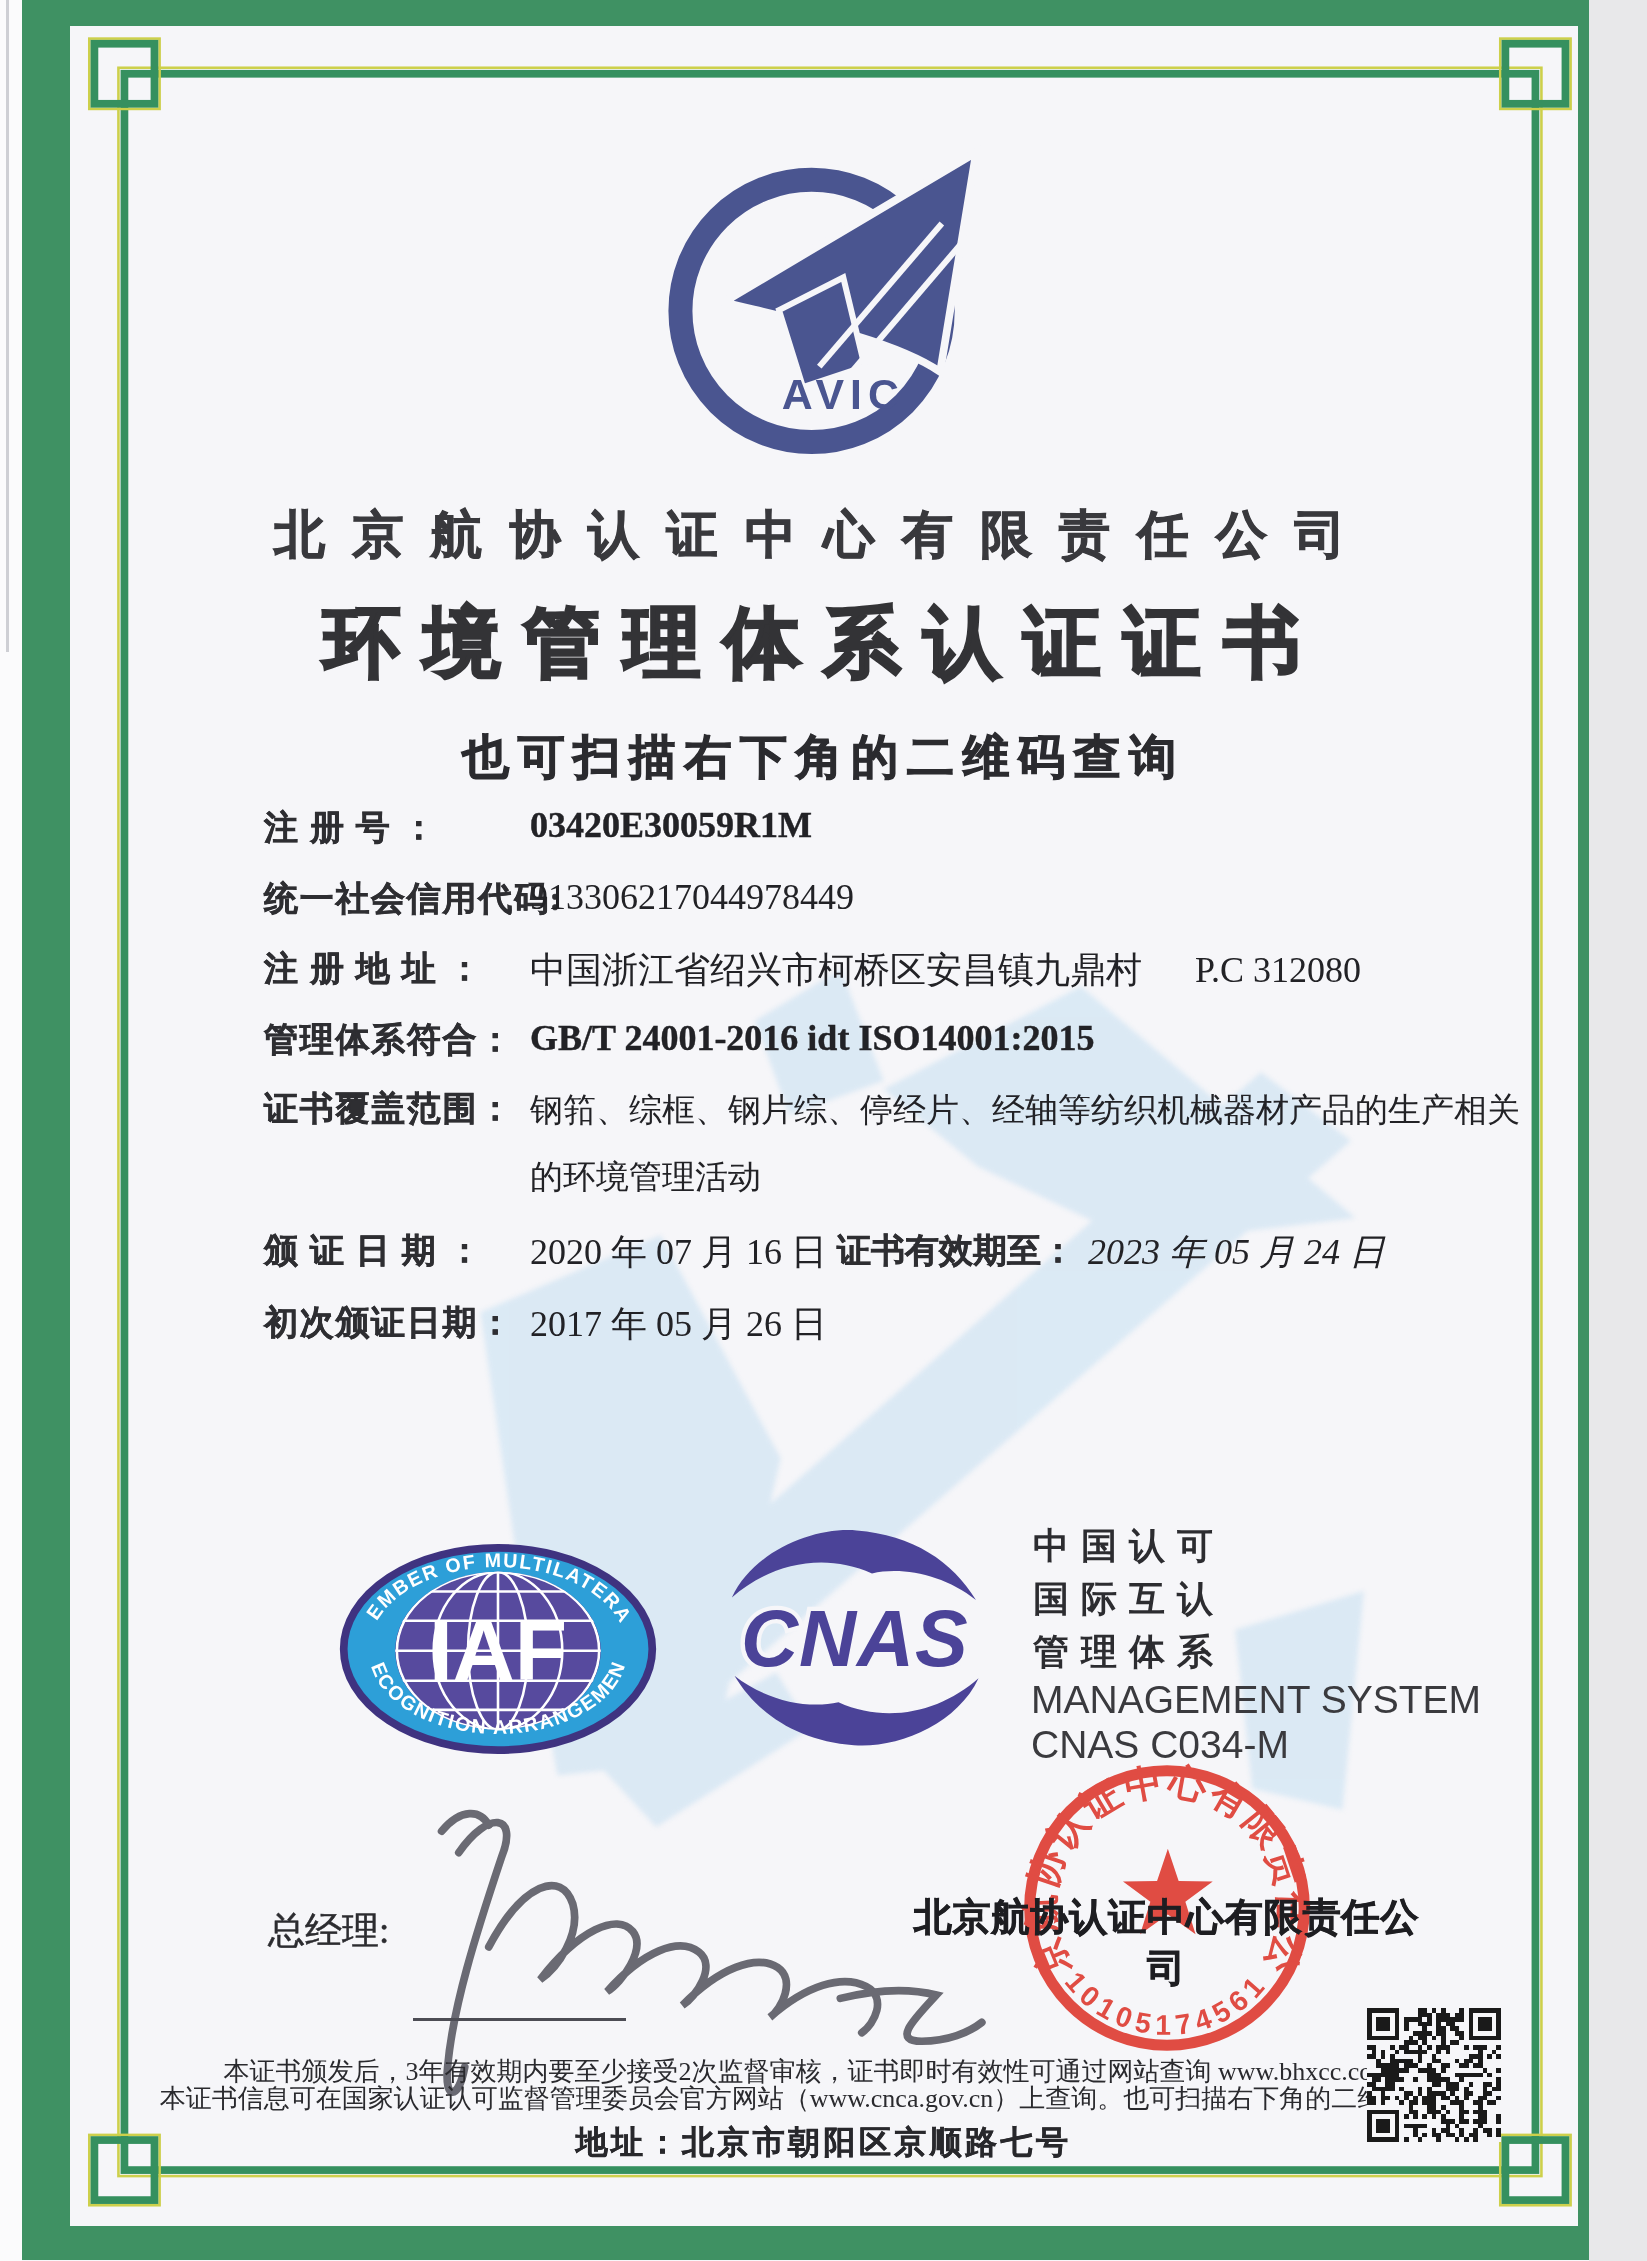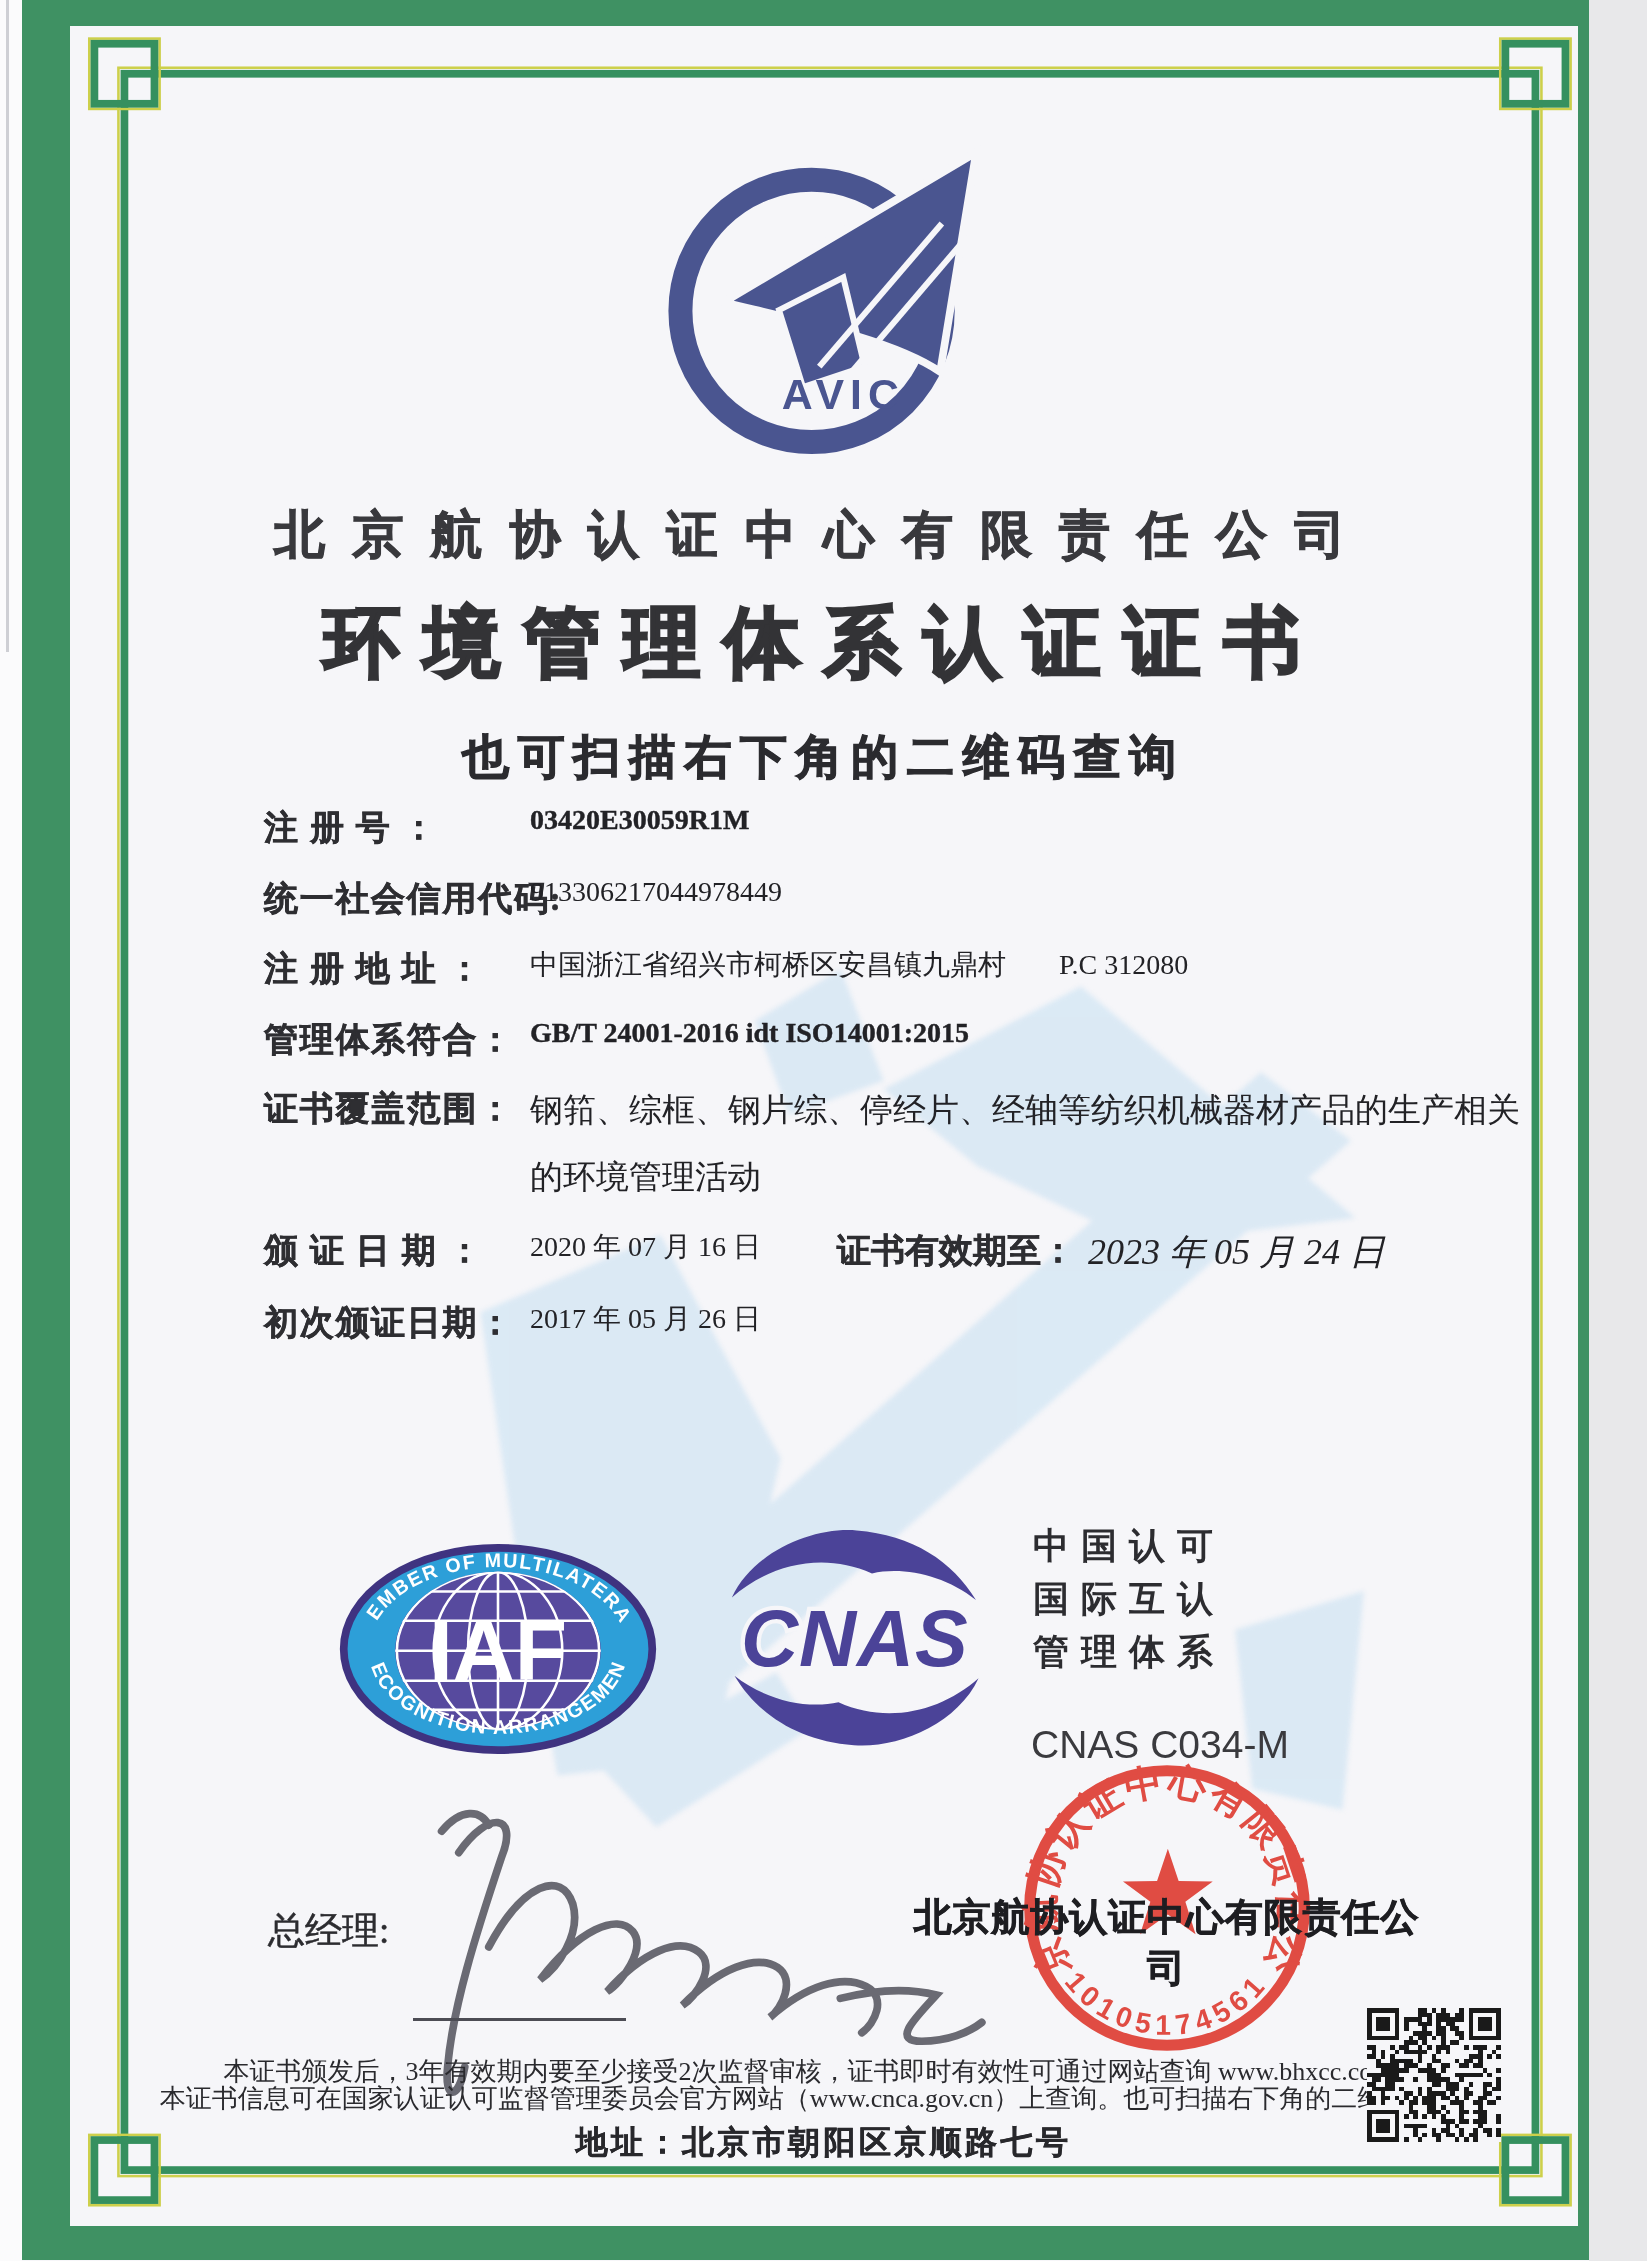--- a/index.html
+++ b/index.html
@@ -12,21 +12,21 @@
   .border-band{position:absolute;left:22px;top:0;width:1623px;height:2260px;box-sizing:border-box;
         border-style:solid;border-color:#3f9163;border-width:26px 67px 34px 48px;background:transparent;}
   .frame-svg,.watermark,.overlay-svg{position:absolute;left:0;top:0;width:1647px;height:2261px;}
   .watermark{filter:blur(2.6px);}
   .abs{position:absolute;}
   .ctr{left:0;width:1647px;text-align:center;}
   .title1{top:501px;font-size:51px;font-weight:700;letter-spacing:27.5px;color:#39393d;-webkit-text-stroke:1px #39393d;}
   .title2{top:592px;font-size:77px;font-weight:900;letter-spacing:23px;color:#333336;font-family:Liberation Mono, monospace;-webkit-text-stroke:2.6px #333336;}
   .company{top:726px;font-size:47px;font-weight:700;letter-spacing:8.6px;color:#2b2b2f;-webkit-text-stroke:1.1px #2b2b2f;}
   .row-label{position:absolute;left:264px;font-size:34px;font-weight:700;color:#2e2e32;letter-spacing:1.7px;-webkit-text-stroke:0.5px #2e2e32;}
-  .row-value{position:absolute;left:530px;font-size:28px;color:#222226;}
+  .row-value{position:absolute;left:530px;font-size:36px;color:#222226;}
   .bold-val{font-weight:700;-webkit-text-stroke:0.4px #222226;}
   .pc{margin-left:53px;}
   .midlabel{position:absolute;left:837px;font-size:34px;font-weight:700;color:#2e2e32;-webkit-text-stroke:0.5px #2e2e32;}
   .val2{position:absolute;left:1088px;font-size:36px;color:#222226;font-style:italic;}
   .cnas-cn{position:absolute;left:1033px;font-size:36px;font-weight:600;letter-spacing:12px;color:#2c2c30;}
   .cnas-en{position:absolute;left:1031px;font-family:"Liberation Sans","DejaVu Sans",sans-serif;font-size:39px;color:#3a3a3e;}
   .role{position:absolute;left:268px;top:1906px;font-size:37px;font-weight:400;color:#2c2c30;-webkit-text-stroke:0.5px #2c2c30;}
   .sig-line{position:absolute;left:413px;top:2018px;width:213px;height:3.4px;background:#4c4c54;}
   .issuer{position:absolute;left:905px;top:1892px;width:523px;text-align:center;font-size:38px;font-weight:700;
           letter-spacing:0.9px;color:#1e1e22;-webkit-text-stroke:0.7px #1e1e22;z-index:6;}
@@ -150,20 +150,21 @@
 
   <svg class="abs" style="left:719px;top:1527px;" width="275" height="220" viewBox="0 0 320 256">
     <path d="M15,82 C40,28 110,0 160,4 C225,9 272,40 299,85 C262,56 215,46 178,54 C120,28 58,44 15,82 Z" fill="#4b4398"></path>
     <path d="M302,176 C277,230 207,258 157,254 C92,249 45,218 18,173 C55,202 102,212 139,204 C197,230 259,214 302,176 Z" fill="#4b4398"></path>
     <text x="158" y="162" text-anchor="middle" font-family="Liberation Sans, DejaVu Sans, sans-serif" font-size="92" font-weight="900" font-style="italic" fill="#4b4398" stroke="#f6f6f9" stroke-width="10" paint-order="stroke" letter-spacing="1">CNAS</text>
   </svg>
 
   <div class="cnas-cn" style="top:1522px">中国认可</div>
   <div class="cnas-cn" style="top:1575px">国际互认</div>
   <div class="cnas-cn" style="top:1628px">管理体系</div>
+  <div class="cnas-en" style="top:1678px">MANAGEMENT SYSTEM</div>
   <div class="cnas-en" style="top:1723px">CNAS C034-M</div>
 
   <div class="role">总经理:</div>
   <svg class="abs" style="left:360px;top:1784px;" width="652" height="343" viewBox="0 0 760 400">
     <g fill="none" stroke="#5f5f68" stroke-width="9" stroke-linecap="round" opacity="0.92">
       <path d="M95,55 C118,28 140,30 150,48"></path>
       <path d="M115,80 C150,30 185,35 165,85 C135,175 108,260 102,330 C98,370 115,368 122,330"></path>
       <path d="M150,190 C190,115 235,100 248,140 C258,175 230,215 210,228 C255,170 300,150 318,172 C334,192 305,232 288,242 C330,195 372,178 395,196 C416,212 392,248 376,258 C418,215 462,198 487,214 C508,228 492,262 478,272 C520,235 562,222 590,236 C615,249 600,280 585,290"></path>
       <path d="M560,250 C600,240 640,238 672,246 C645,275 620,300 655,300 C685,300 710,290 725,278"></path>
     </g>

